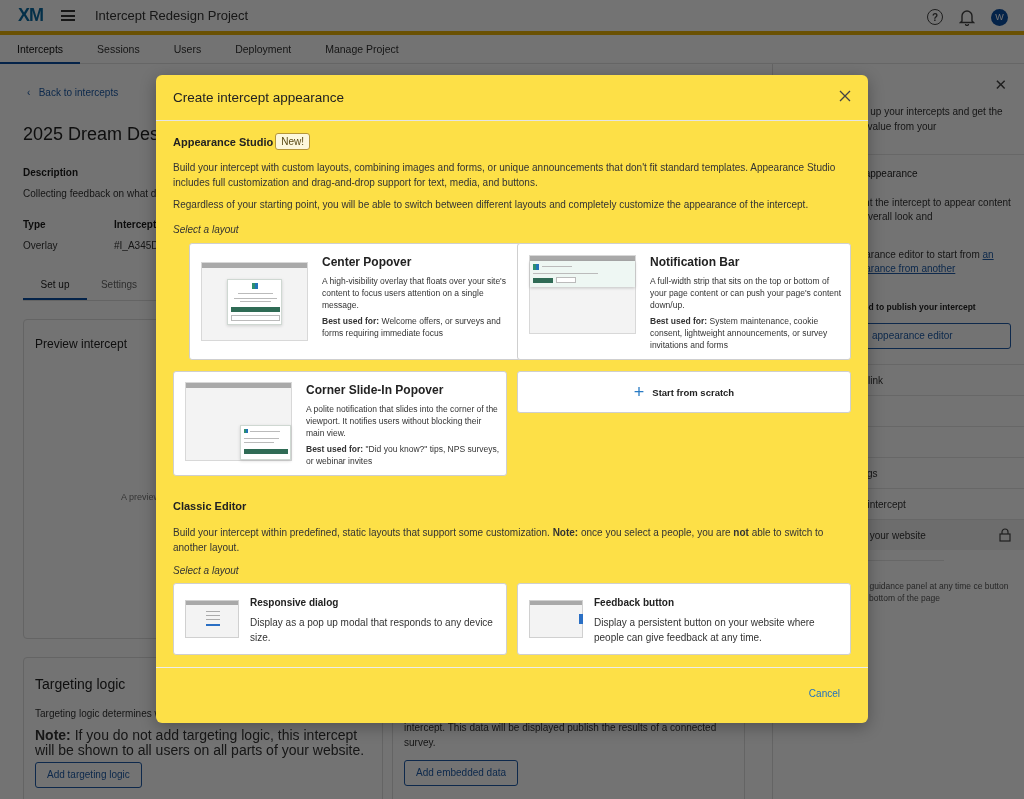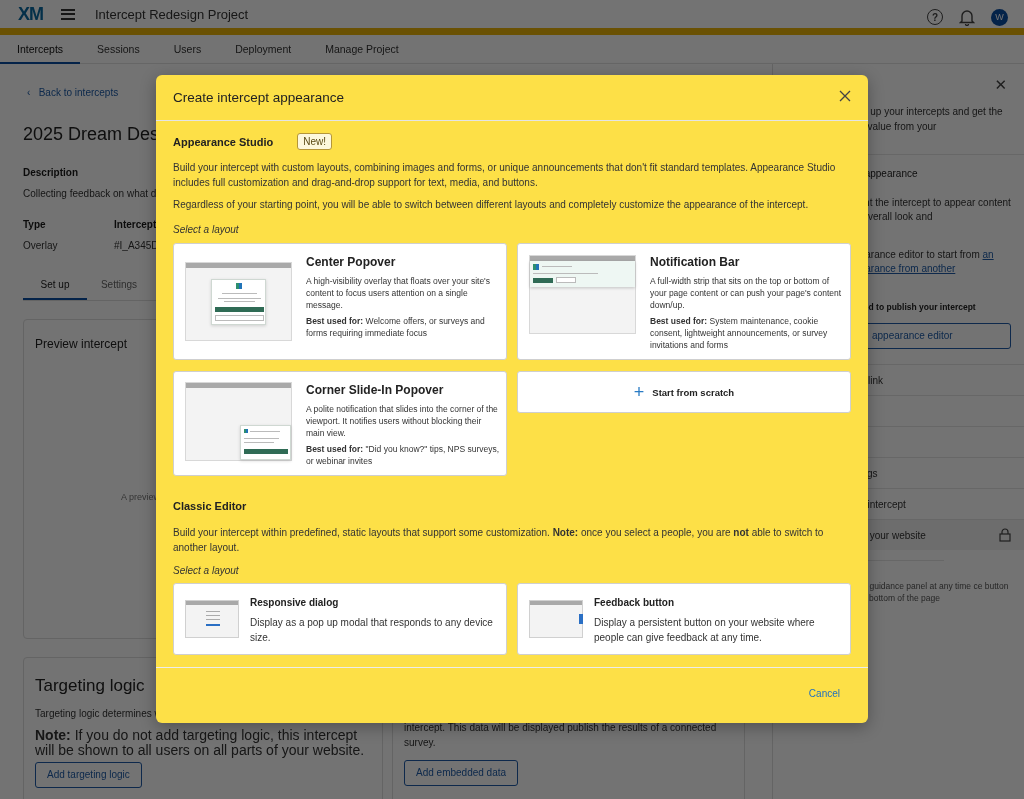--- a/index.html
+++ b/index.html
@@ -1,20 +1,20 @@
 <!DOCTYPE html>
 <html><head>
 <meta charset="utf-8">
 <style>
   * { box-sizing: border-box; margin: 0; padding: 0; }
   html, body { width: 1024px; height: 799px; overflow: hidden; }
   body { font-family: "Liberation Sans", sans-serif; color: #1a1a1a; background: #fff; position: relative; font-size: 13px; }
 
   
-  .topbar { position: absolute; left: 0; top: 0; width: 1024px; height: 35px; background: #fff; border-bottom: 7px solid #eab308; display: flex; align-items: center; }
+  .topbar { position: absolute; left: 0; top: 0; width: 1024px; height: 35px; background: #fff; border-bottom: 4px solid #eab308; display: flex; align-items: center; }
   .logo { margin-left: 18px; font-weight: bold; font-size: 18px; letter-spacing: -1px; color: #0b6aa2; }
   .hamburger { margin-left: 18px; width: 14px; height: 11px; display: flex; flex-direction: column; justify-content: space-between; }
   .hamburger i { display: block; height: 2px; background: #333; }
   .project-title { margin-left: 20px; font-size: 13px; color: #333; }
   .top-icons { position: absolute; right: 16px; top: 8px; display: flex; gap: 16px; align-items: center; }
   .help-icon { width: 16px; height: 16px; border: 1.5px solid #444; border-radius: 50%; font-size: 10px; display: flex; align-items: center; justify-content: center; color: #444; font-weight: bold; }
   .bell-icon { width: 16px; height: 18px; position: relative; }
   .avatar { width: 17px; height: 17px; border-radius: 50%; background: #0b4ea2; color: #fff; font-size: 9px; display: flex; align-items: center; justify-content: center; }
 
   .navtabs { position: absolute; left: 0; top: 35px; width: 1024px; height: 29px; background: #fff; border-bottom: 1px solid #e2e2e2; display: flex; }
@@ -34,21 +34,21 @@
   .subtab { width: 64px; font-size: 10px; text-align: center; line-height: 30px; color: #666; position: relative; }
   .subtab.active { color: #222; }
   .subtab.active::after { content: ""; position: absolute; left: 0; right: 0; bottom: 0; height: 2px; background: #0b4ea2; }
   .subtab-line { position: absolute; left: 23px; top: 300px; width: 750px; height: 1px; background: #ddd; }
 
   .card-bg { position: absolute; background: #fff; border: 1px solid #ddd; border-radius: 4px; }
   .preview-card { left: 23px; top: 319px; width: 750px; height: 320px; }
   .preview-title { position: absolute; left: 11px; top: 17px; font-size: 12px; color: #222; }
   .preview-text { position: absolute; left: 97px; top: 172px; font-size: 9px; color: #777; }
   .targeting-card { left: 23px; top: 657px; width: 360px; height: 150px; }
-  .targeting-title { position: absolute; left: 11px; top: 18px; font-size: 17px; color: #222; }
+  .targeting-title { position: absolute; left: 11px; top: 18px; font-size: 14px; color: #222; }
   .targeting-text { position: absolute; left: 11px; top: 50px; font-size: 10px; color: #333; white-space: nowrap; }
   .targeting-note { position: absolute; left: 11px; top: 70px; width: 340px; font-size: 14px; color: #333; line-height: 15px; }
   .outline-btn { position: absolute; border: 1px solid #1f5ca8; border-radius: 3px; color: #1f5ca8; font-size: 10px; padding: 0 11px; line-height: 24px; background: #fff; }
   .btn-targeting { left: 11px; top: 96px; margin-top: 8px; }
   .embedded-card { left: 392px; top: 657px; width: 353px; height: 150px; }
   .embedded-text { position: absolute; left: 11px; top: 62px; width: 330px; font-size: 10px; color: #333; line-height: 15px; }
   .btn-embedded { left: 11px; top: 102px; }
 
   .guide-panel { position: absolute; left: 772px; top: 64px; width: 252px; height: 735px; background: #fff; border-left: 1px solid #ddd; }
   .guide-close { position: absolute; right: 17px; top: 12px; font-size: 15px; color: #444; }
@@ -68,21 +68,21 @@
   
   .overlay { position: absolute; inset: 0; background: rgba(0,0,0,0.55); }
 
   
   .modal { position: absolute; left: 156px; top: 75px; width: 712px; height: 648px; background: #fde047; border-radius: 6px; box-shadow: 0 4px 16px rgba(0,0,0,0.3); overflow: hidden; }
   .modal-header { height: 46px; border-bottom: 1px solid #e4e4e4; position: relative; }
   .modal-title { position: absolute; left: 17px; top: 15px; font-size: 13.5px; color: #222; }
   .modal-close { position: absolute; right: 16px; top: 14px; width: 14px; height: 14px; cursor: pointer; }
   .modal-body { position: absolute; left: 17px; top: 46px; right: 17px; }
   .section-title { font-size: 11px; font-weight: bold; color: #222; }
-  .as-head { position: absolute; left: 0; top: 12px; display: flex; align-items: center; gap: 24px; }
+  .as-head { position: absolute; left: 0; top: 12px; display: flex; align-items: center; gap: 2px; }
   .new-badge { border: 1px solid #b59638; background: #fdf8dc; color: #5a4a14; font-size: 10px; padding: 2px 5px; border-radius: 3px; }
   .para { position: absolute; left: 0; font-size: 10px; color: #333; line-height: 15px; }
   .select-label { position: absolute; left: 0; font-size: 10px; font-style: italic; color: #333; }
 
   .layout-card { position: absolute; border: 1px solid #cfcfcf; border-radius: 3px; background: #fff; cursor: pointer; }
   .lc-thumb { position: absolute; left: 11px; width: 107px; background: #f3f3f3; border: 1px solid #d8d8d8; }
   .lc-thumb .bar { position: absolute; left: 0; top: 0; right: 0; height: 5px; background: #a9a9a9; }
   .lc-title { position: absolute; left: 132px; top: 11px; font-size: 12px; font-weight: bold; color: #222; }
   .lc-desc { position: absolute; left: 132px; top: 31px; width: 195px; font-size: 8.5px; color: #333; line-height: 12px; }
   .lc-best { position: absolute; left: 132px; width: 195px; font-size: 8.5px; color: #333; line-height: 12px; }
@@ -206,21 +206,21 @@
   <div class="modal-body">
 
     <div class="as-head">
       <span class="section-title">Appearance Studio</span>
       <span class="new-badge">New!</span>
     </div>
     <div class="para" style="top:39px; width:678px">Build your intercept with custom layouts, combining images and forms, or unique announcements that don't fit standard templates. Appearance Studio includes full customization and drag-and-drop support for text, media, and buttons.</div>
     <div class="para" style="top:76px; width:678px">Regardless of your starting point, you will be able to switch between different layouts and completely customize the appearance of the intercept.</div>
     <div class="select-label" style="top:103px">Select a layout</div>
 
-    <div class="layout-card" style="left:0; top:122px; width:334px; height:117px">
+    <div class="layout-card" style="left:16px; top:122px; width:334px; height:117px">
       <div class="lc-thumb" style="top:18px; height:79px">
         <div class="bar"></div>
         <div class="mini-pop" style="left:25px; top:16px; width:55px; height:46px">
           <div class="mini-logo" style="left:24px; top:3px"></div>
           <div class="mini-line" style="left:10px; top:13px; width:35px"></div>
           <div class="mini-line" style="left:6px; top:18px; width:43px"></div>
           <div class="mini-line" style="left:12px; top:21px; width:31px"></div>
           <div class="mini-green" style="left:3px; top:27px; width:49px"></div>
           <div class="mini-outline" style="left:3px; top:35px; width:49px"></div>
         </div>

